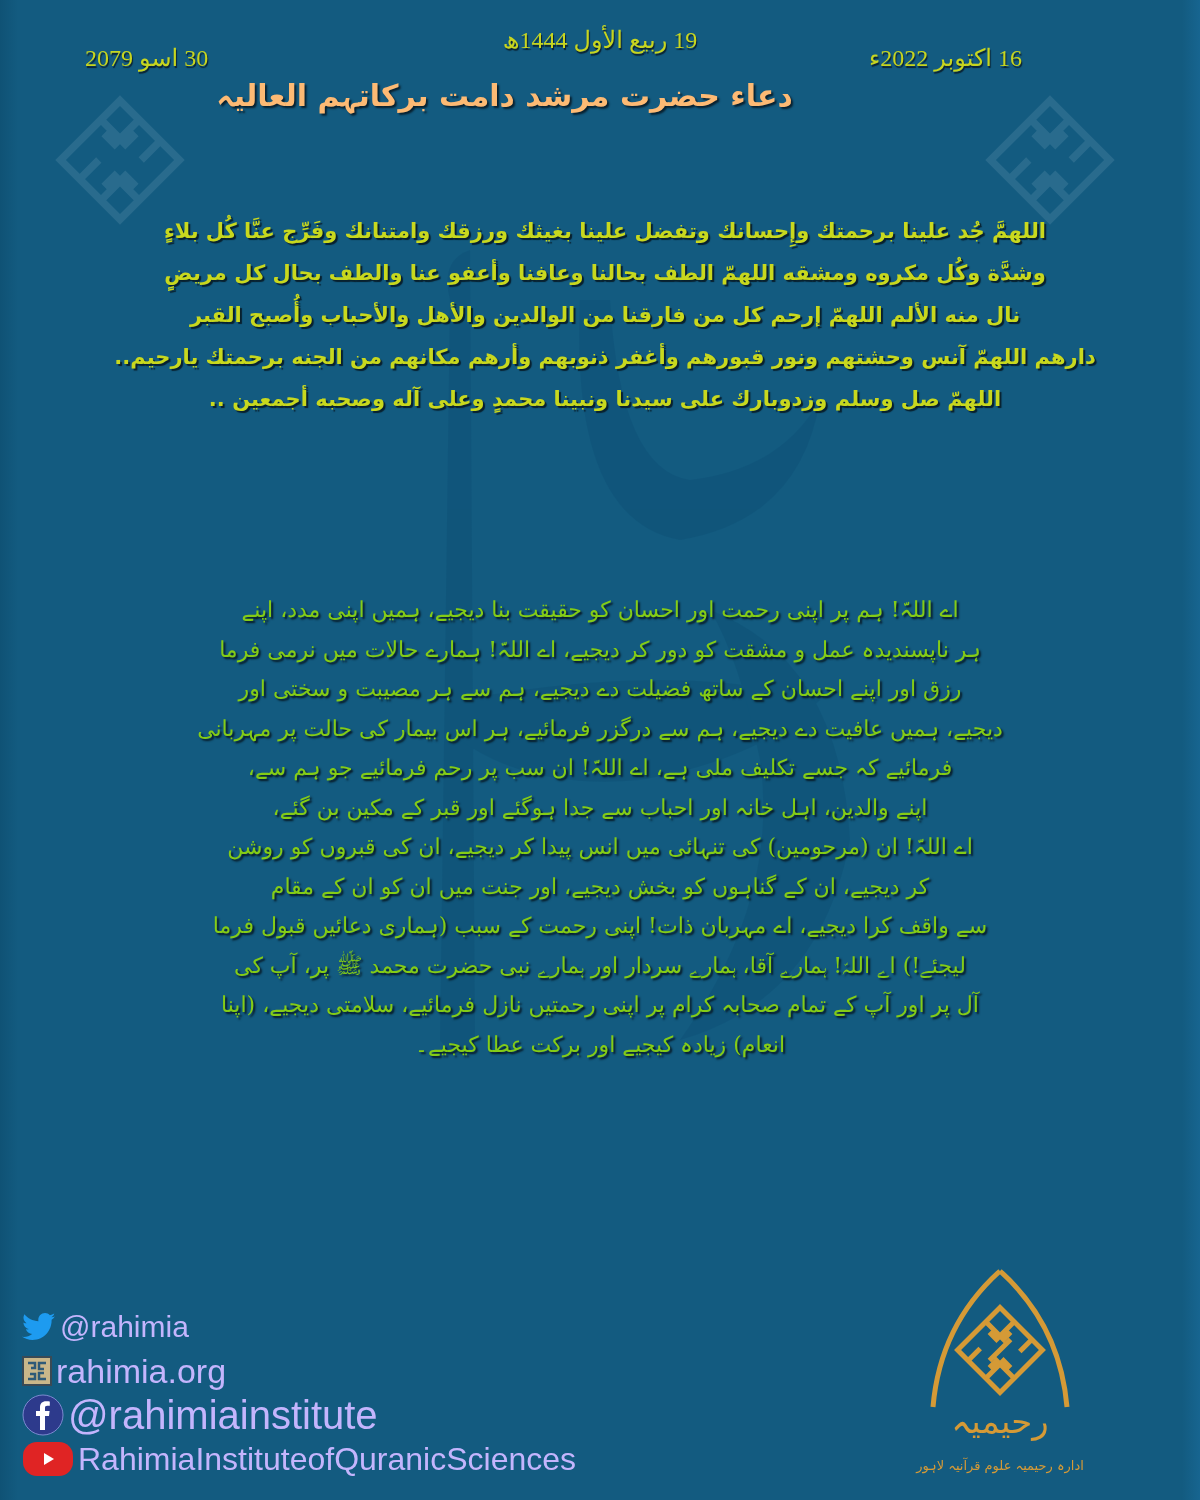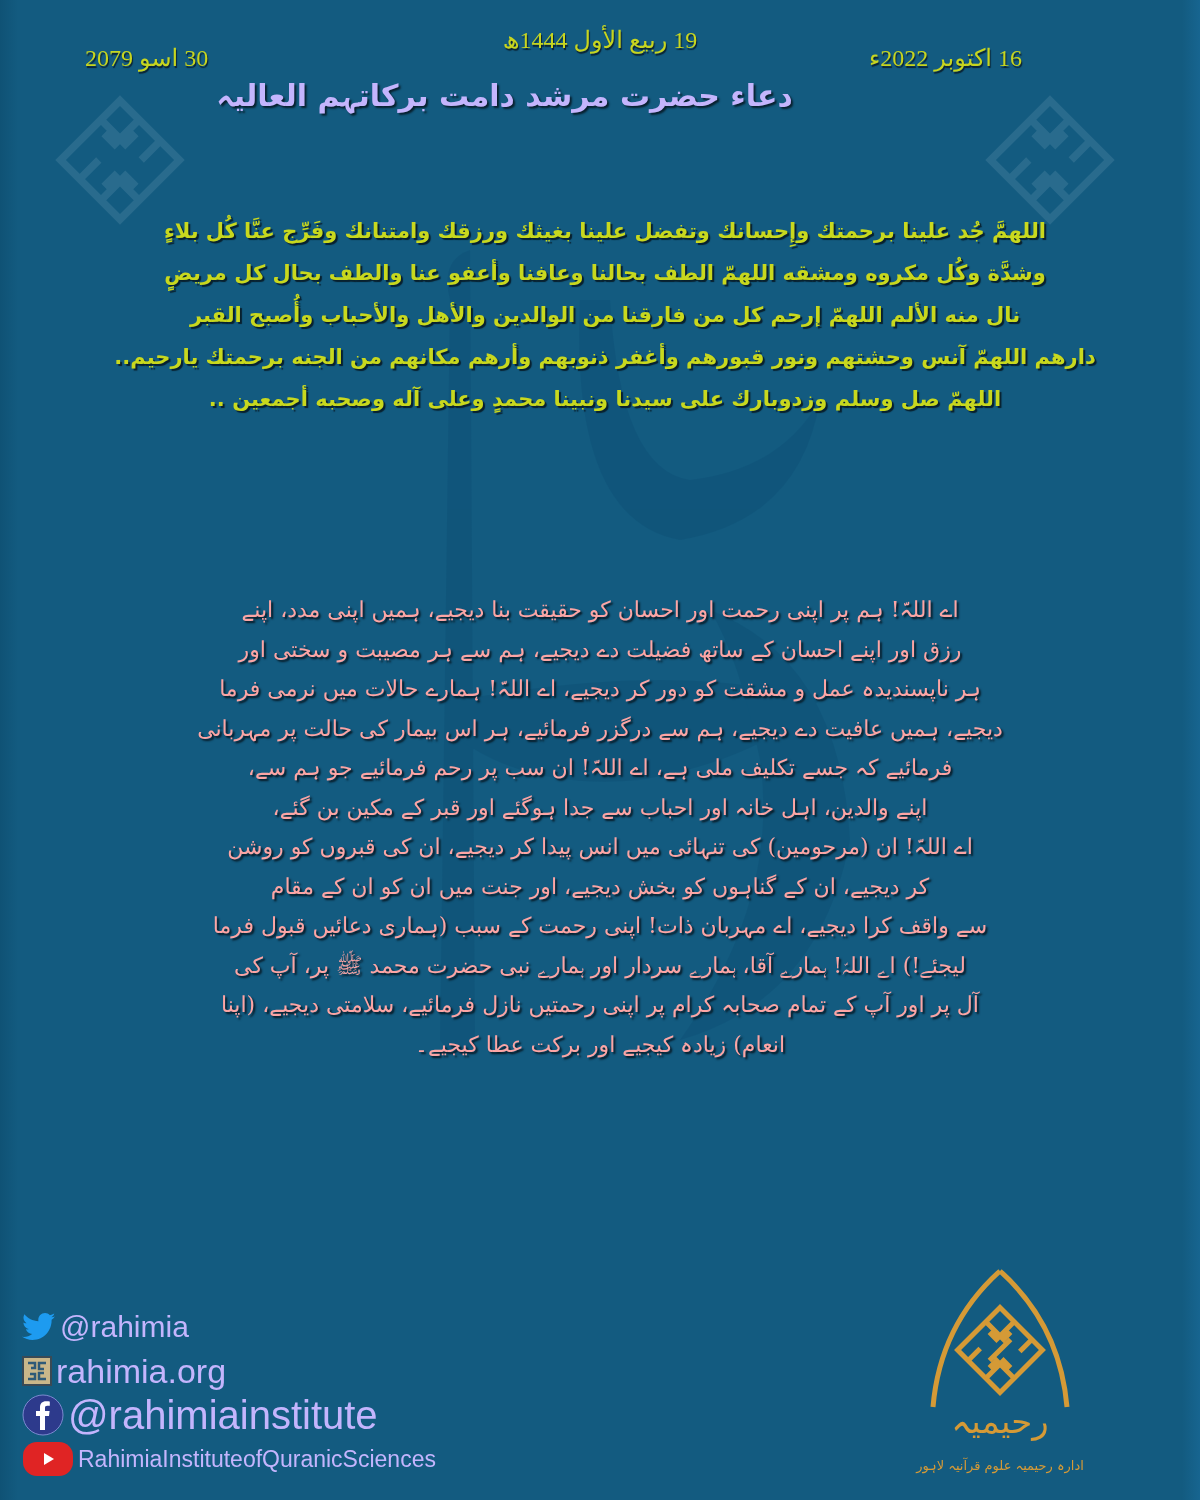--- a/index.html
+++ b/index.html
@@ -32,53 +32,53 @@
       position: absolute; color: #c7d51f;
       font-family: "Liberation Serif", serif; font-size: 24px;
       text-shadow: 1px 2px 1px #0a2333;
       direction: rtl; white-space: nowrap;
     }
     .date-left { left: 85px; top: 22px; }
     .date-center { left: 0; width: 1200px; text-align: center; top: 4px; }
     .date-right { right: 62px; top: 22px; }
     .title {
       position: absolute; top: 78px; left: 0; width: 1009px; text-align: center;
-      color: #c4b5fd; font-size: 30px; font-weight: bold;
+      color: #fdba74; font-size: 30px; font-weight: bold;
       font-family: "DejaVu Sans", sans-serif;
       text-shadow: 2px 2px 2px #08202e;
       direction: rtl;
     }
     .arabic-block {
       position: absolute; top: 210px; left: 90px; width: 1030px;
       direction: rtl; text-align: center;
       color: #c8d81e; font-size: 21px; font-weight: bold;
       font-family: "DejaVu Sans", sans-serif;
       text-shadow: 2px 2px 1px #08202e;
       line-height: 42px;
     }
     .arabic-line { display: block; white-space: nowrap; }
     .urdu-block {
       position: absolute; top: 590px; left: 170px; width: 860px;
       direction: rtl; text-align: center;
-      color: #fca5a5; font-size: 22px;
+      color: #84cc16; font-size: 22px;
       font-family: "DejaVu Serif", serif;
       text-shadow: 2px 2px 2px #061722;
       line-height: 39.5px;
     }
     .urdu-line { display: block; white-space: nowrap; }
     .social {
       position: absolute; left: 22px; top: 1305px;
       font-family: "Liberation Sans", sans-serif; color: #1a1a1a;
     }
     .social-row { display: flex; align-items: center; height: 44px; white-space: nowrap; }
     .social-row .txt { color: #c4b5fd; }
     .s-twitter .txt { font-size: 30px; }
     .s-web .txt { font-size: 34px; }
     .s-fb .txt { font-size: 40px; }
-    .s-yt .txt { font-size: 23px; }
+    .s-yt .txt { font-size: 32px; }
     .icon-box { display: inline-flex; align-items: center; justify-content: center; margin-right: 4px; }
     .logo {
       position: absolute; left: 915px; top: 1265px; width: 170px; height: 225px;
     }
   </style>
 </head>
 <body>
 
 <div class="bg-edge-left"></div>
 <div class="bg-edge-right"></div>
@@ -116,22 +116,22 @@
 <div class="arabic-block">
   <span class="arabic-line">اللهمَّ جُد علينا برحمتك وإِحسانك وتفضل علينا بغيثك ورزقك وامتنانك وفَرِّج عنَّا كُل بلاءٍ</span>
   <span class="arabic-line">وشدَّة وكُل مكروه ومشقه اللهمّ الطف بحالنا وعافنا وأعفو عنا والطف بحال كل مريضٍ</span>
   <span class="arabic-line">نال منه الألم اللهمّ إرحم كل من فارقنا من الوالدين والأهل والأحباب وأُصبح القبر</span>
   <span class="arabic-line">دارهم اللهمّ آنس وحشتهم ونور قبورهم وأغفر ذنوبهم وأرهم مكانهم من الجنه برحمتك يارحيم..</span>
   <span class="arabic-line">اللهمّ صل وسلم وزدوبارك على سيدنا ونبينا محمدٍ وعلى آله وصحبه أجمعين ..</span>
 </div>
 
 <div class="urdu-block">
   <span class="urdu-line">اے اللہّ! ہم پر اپنی رحمت اور احسان کو حقیقت بنا دیجیے، ہمیں اپنی مدد، اپنے</span>
+  <span class="urdu-line">ہر ناپسندیدہ عمل و مشقت کو دور کر دیجیے، اے اللہّ! ہمارے حالات میں نرمی فرما</span>
   <span class="urdu-line">رزق اور اپنے احسان کے ساتھ فضیلت دے دیجیے، ہم سے ہر مصیبت و سختی اور</span>
-  <span class="urdu-line">ہر ناپسندیدہ عمل و مشقت کو دور کر دیجیے، اے اللہّ! ہمارے حالات میں نرمی فرما</span>
   <span class="urdu-line">دیجیے، ہمیں عافیت دے دیجیے، ہم سے درگزر فرمائیے، ہر اس بیمار کی حالت پر مہربانی</span>
   <span class="urdu-line">فرمائیے کہ جسے تکلیف ملی ہے، اے اللہّ! ان سب پر رحم فرمائیے جو ہم سے،</span>
   <span class="urdu-line">اپنے والدین، اہل خانہ اور احباب سے جدا ہوگئے اور قبر کے مکین بن گئے،</span>
   <span class="urdu-line">اے اللہّ! ان (مرحومین) کی تنہائی میں انس پیدا کر دیجیے، ان کی قبروں کو روشن</span>
   <span class="urdu-line">کر دیجیے، ان کے گناہوں کو بخش دیجیے، اور جنت میں ان کو ان کے مقام</span>
   <span class="urdu-line">سے واقف کرا دیجیے، اے مہربان ذات! اپنی رحمت کے سبب (ہماری دعائیں قبول فرما</span>
   <span class="urdu-line">لیجئے!) اے اللہّ! ہمارے آقا، ہمارے سردار اور ہمارے نبی حضرت محمد ﷺ پر، آپ کی</span>
   <span class="urdu-line">آل پر اور آپ کے تمام صحابہ کرام پر اپنی رحمتیں نازل فرمائیے، سلامتی دیجیے، (اپنا</span>
   <span class="urdu-line">انعام) زیادہ کیجیے اور برکت عطا کیجیے۔</span>
 </div>

